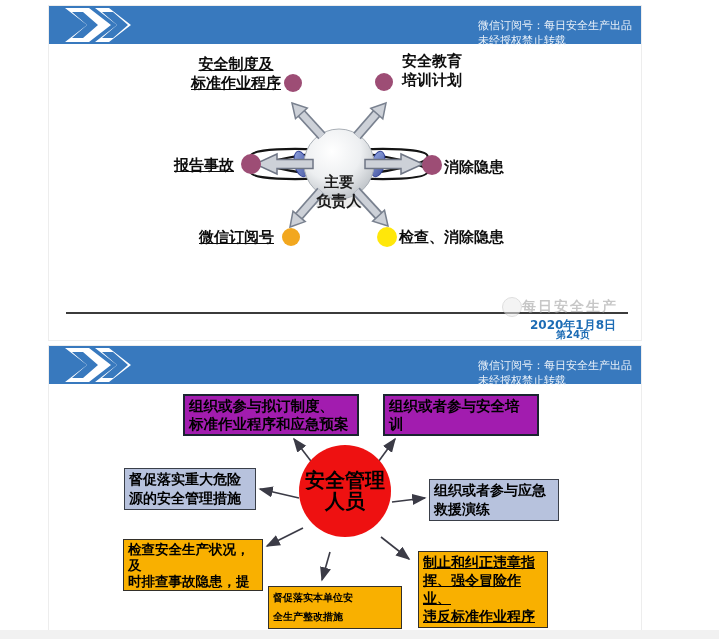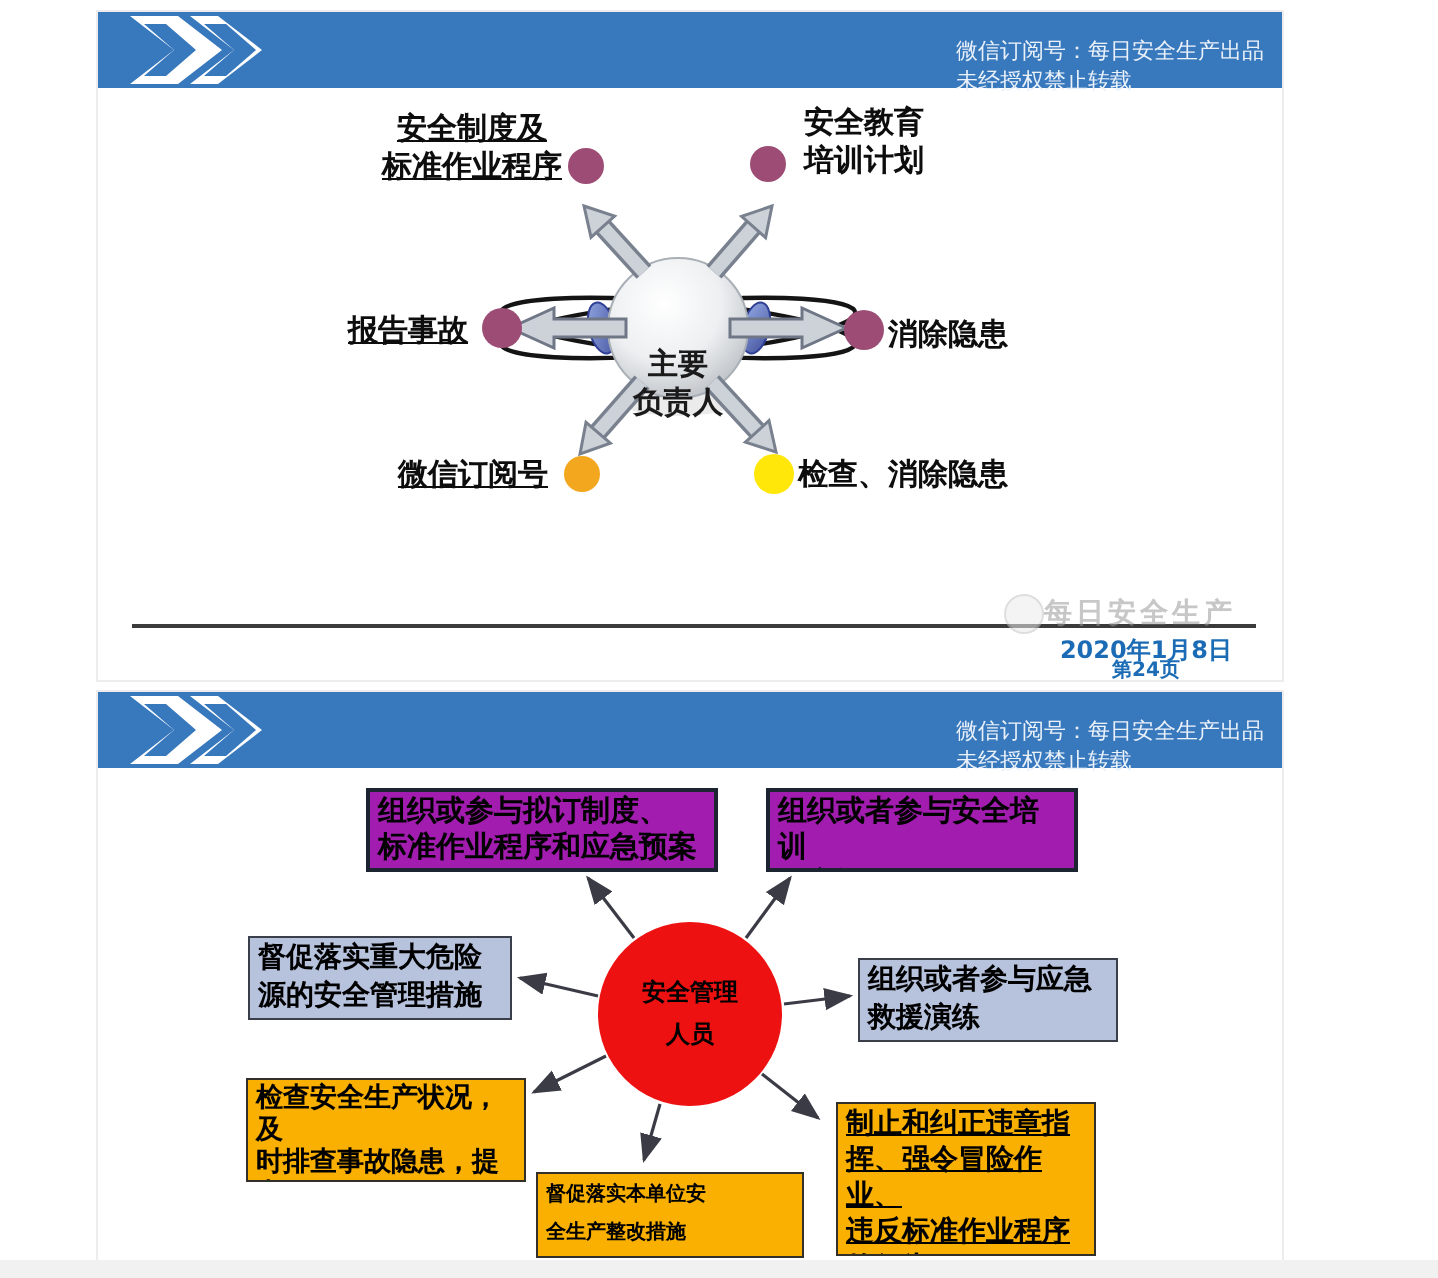--- a/index.html
+++ b/index.html
@@ -45,23 +45,23 @@
     position:absolute;box-sizing:border-box;font-weight:bold;color:#000;
     padding:1px 4px;overflow:hidden;
   }
   .cyan{background:#a21caf;border:2px solid #1b2430;font-size:14.5px;line-height:18px;}
   .lav{background:#B7C2DD;border:1.5px solid #3a3f49;font-size:14px;line-height:19px;}
   .amber{background:#F9B000;border:1.5px solid #33302a;}
   .b5{font-size:13.5px;line-height:16px;}
   .b6{font-size:10px;line-height:19px;}
   .b7{font-size:14px;line-height:18px;text-decoration:underline;}
   .center2{
-    position:absolute;left:250px;top:115px;width:92px;height:92px;border-radius:50%;
+    position:absolute;left:250px;top:99px;width:92px;height:92px;border-radius:50%;
     background:#EE1111;display:flex;align-items:center;justify-content:center;
-    text-align:center;font-weight:bold;font-size:12px;line-height:21px;color:#000;
+    text-align:center;font-weight:bold;font-size:20px;line-height:21px;color:#000;
   }
   .bottomstrip{position:absolute;left:0;top:630px;width:719px;height:9px;background:#f1f1f1;}
 </style>
 </head>
 <body>
 
 <div class="slide" id="slide1">
   <div class="bar">
     <svg class="chevrons" width="80" height="34" viewBox="0 0 80 34">
       <polygon points="0,0 24,0 46,17 24,34 0,34 22,17" fill="#ffffff"></polygon>

